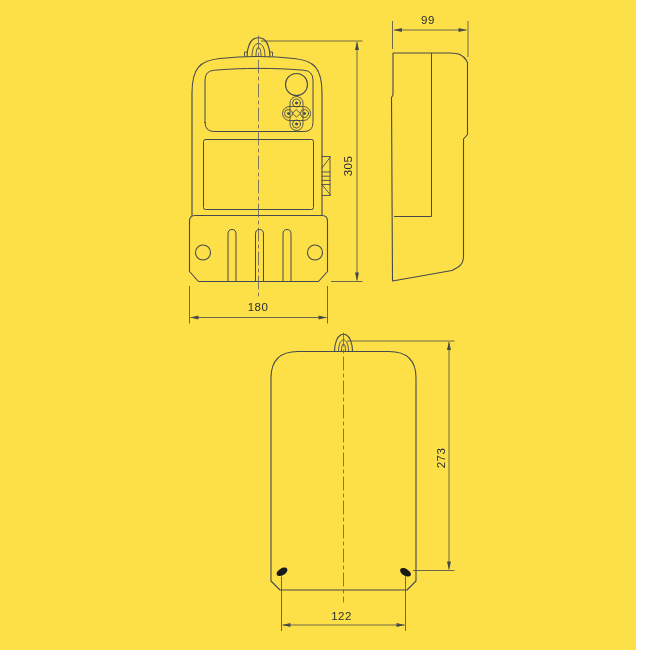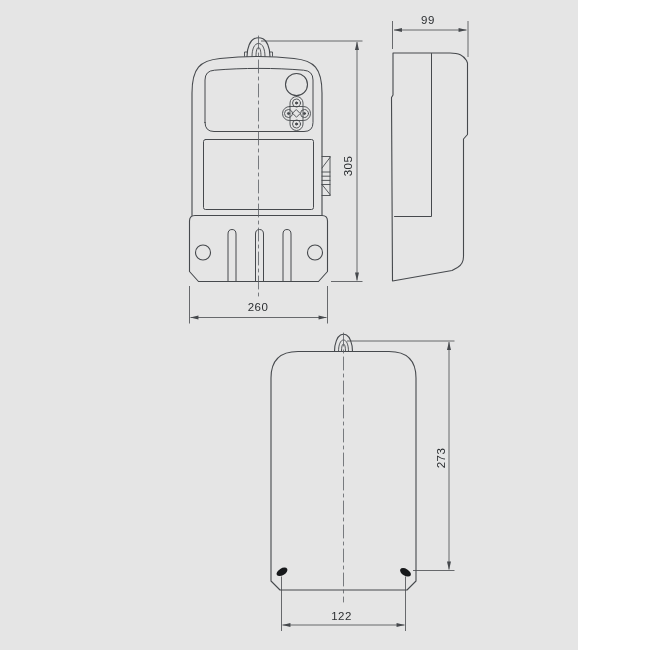--- a/index.html
+++ b/index.html
@@ -1,19 +1,19 @@
 <!DOCTYPE html>
 <html><head>
 <meta charset="utf-8">
 <style>
   html,body{margin:0;padding:0;}
   .stage{
     position:relative;
-    width:578px;height:650px;
-    background:#e5e5e5;
+    width:636px;height:650px;
+    background:#fde047;
     overflow:hidden;
     font-family:"Liberation Sans", sans-serif;
   }
   .stage svg{position:absolute;left:0;top:0;}
   .dim-label{
     position:absolute;
     width:48px;height:14px;
     text-align:center;
     font-size:11.5px;
     line-height:14px;
@@ -125,19 +125,19 @@
       <path d="M281.5,576.5 L281.5,631"></path>
       <path d="M405.5,576.5 L405.5,631"></path>
       <line x1="282.5" y1="625" x2="404.5" y2="625" marker-start="url(#arrow)" marker-end="url(#arrow)"></line>
     </g>
   </svg>
 
   <div class="dim-label" style="left:404px;top:13px;">99</div>
 
   <div class="dim-label rot" style="left:324px;top:159px;">305</div>
 
-  <div class="dim-label" style="left:234px;top:300px;">260</div>
+  <div class="dim-label" style="left:234px;top:300px;">180</div>
 
   <div class="dim-label rot" style="left:417px;top:451px;">273</div>
 
   <div class="dim-label" style="left:317.5px;top:609px;">122</div>
 
 </div>
 
 </body></html>

